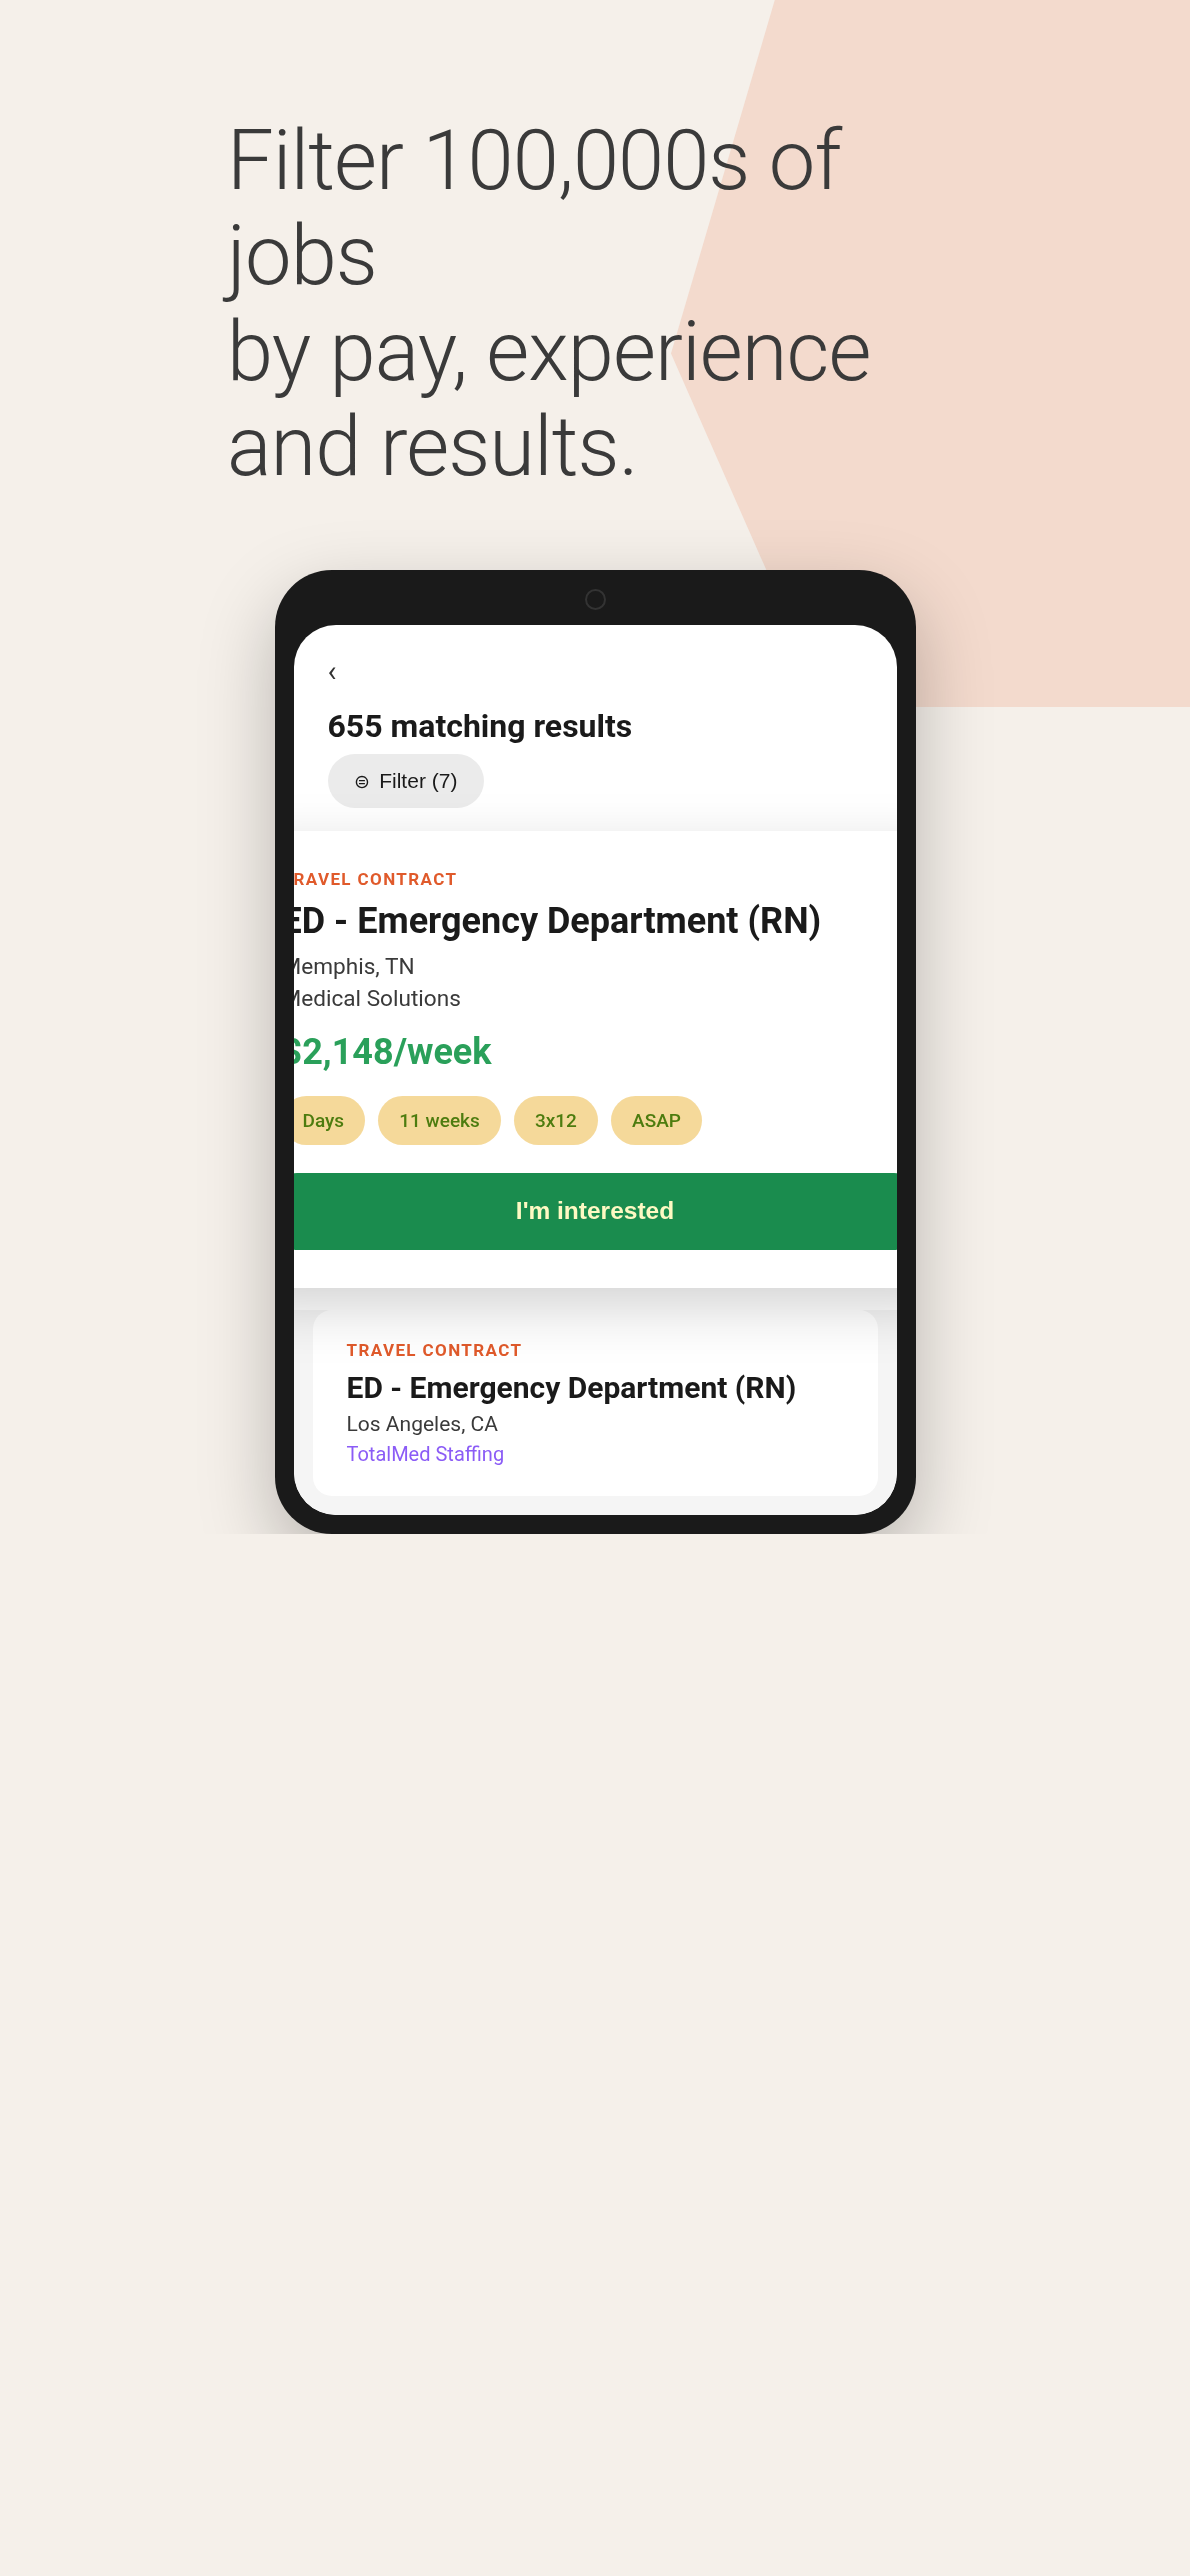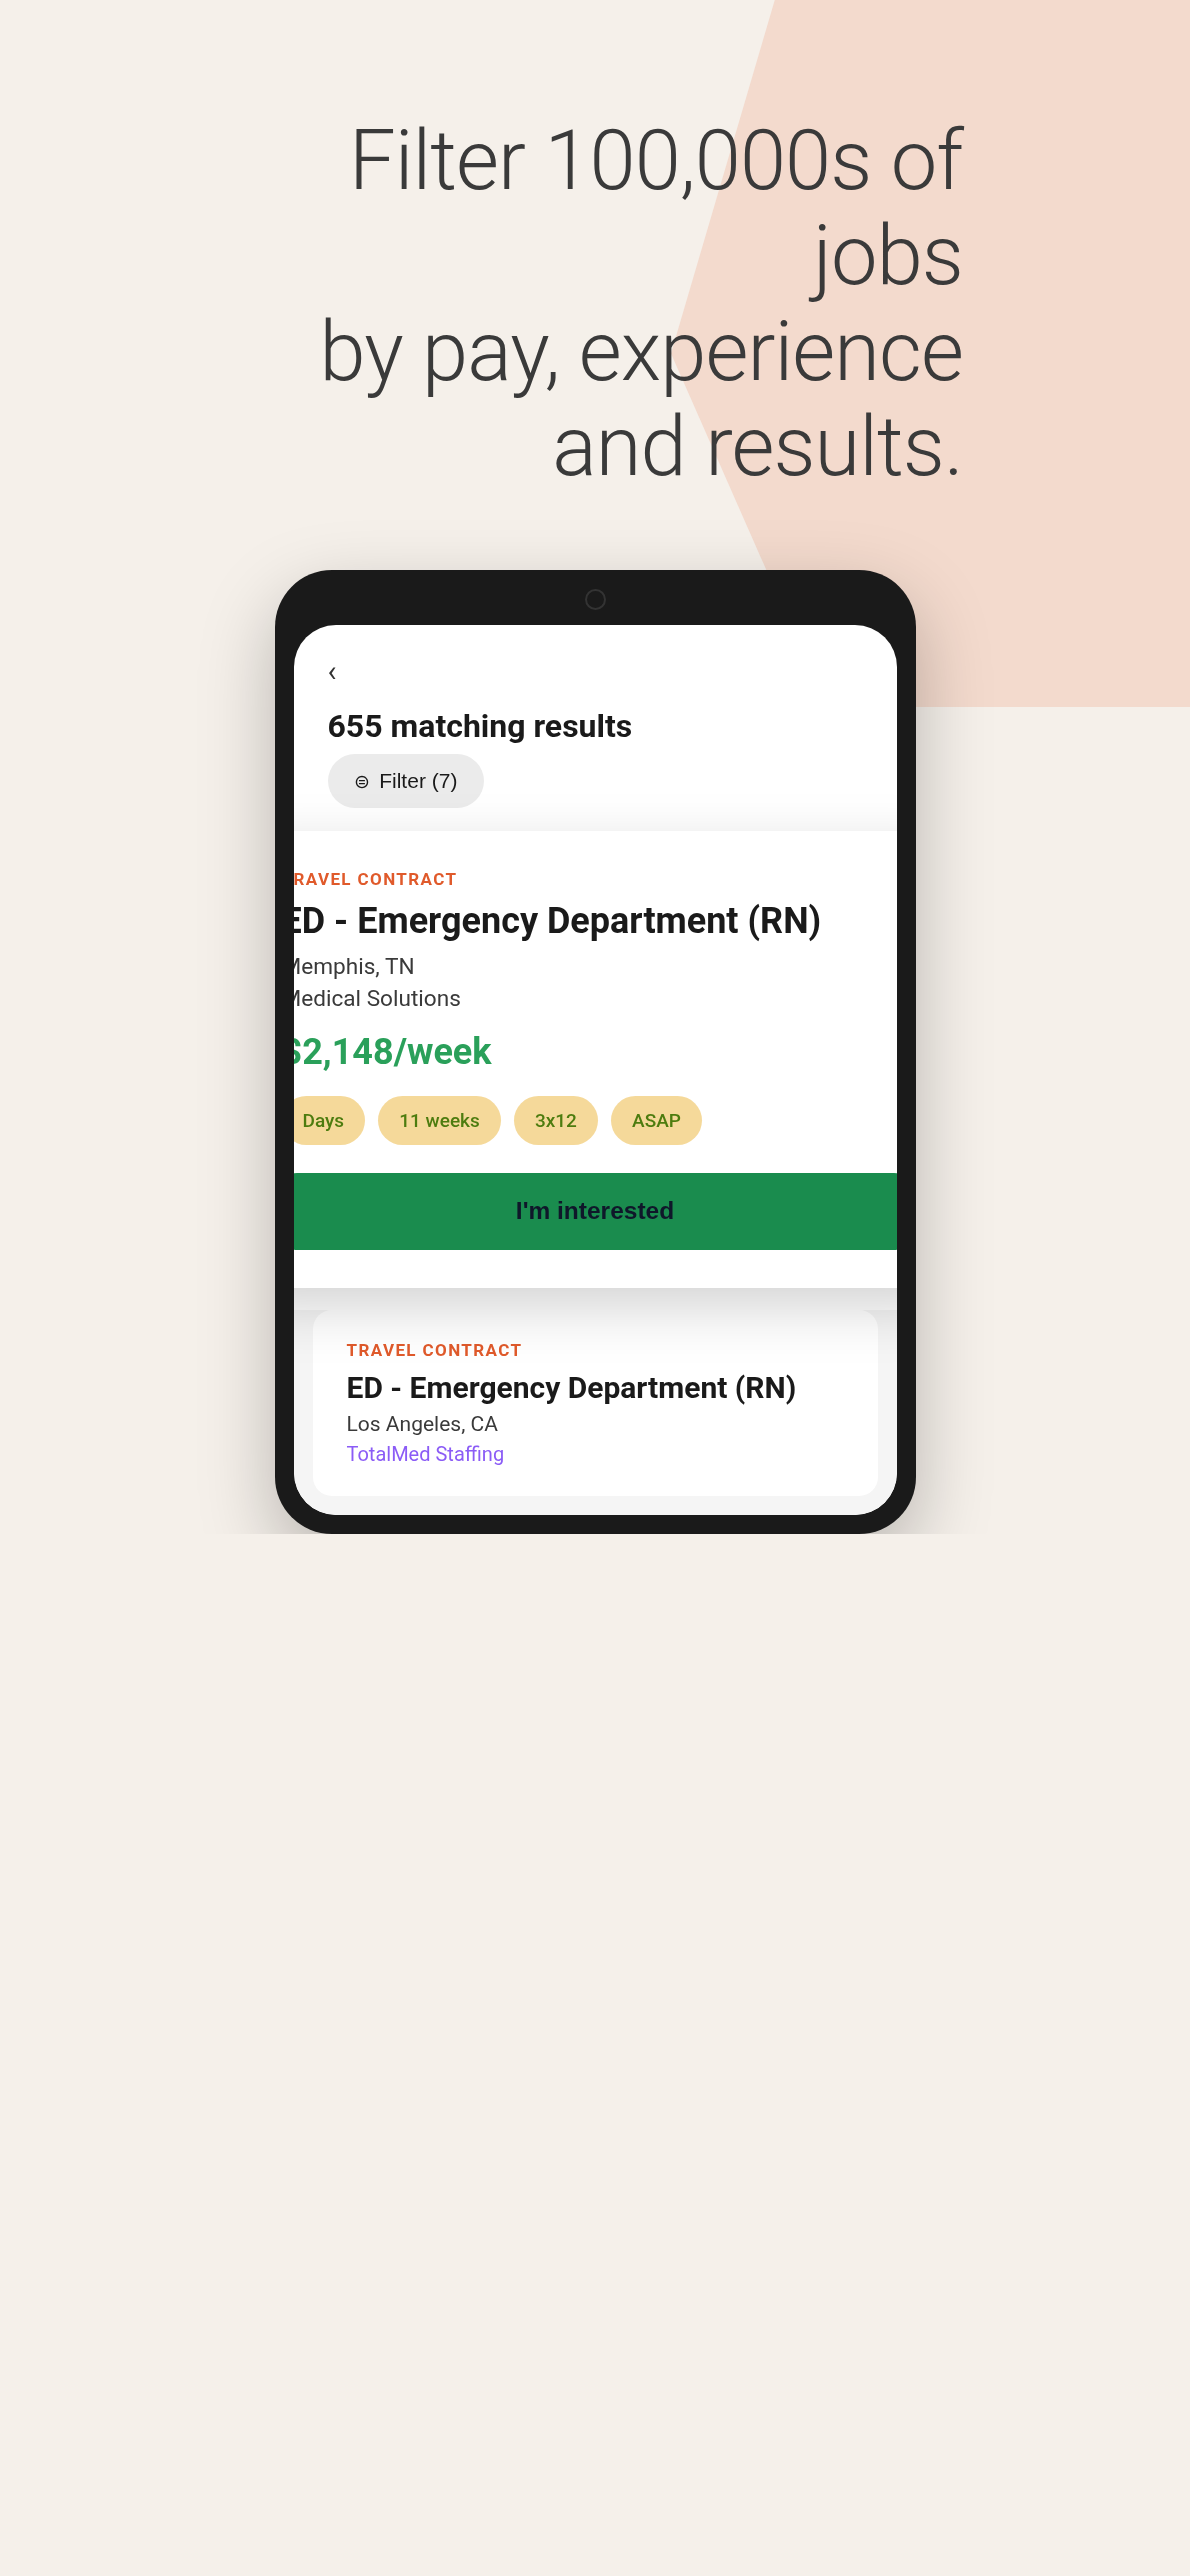--- a/index.html
+++ b/index.html
@@ -39,21 +39,21 @@
       opacity: 0.5;
       z-index: 0;
     }
 
     .hero-title {
       position: relative;
       z-index: 1;
       font-size: 83px;
       font-weight: 300;
       color: #3a3a3a;
-      text-align: right;
+      text-align: left;
       line-height: 1.15;
       max-width: 736px;
       letter-spacing: -0.9px;
     }
 
     .phone-container {
       position: relative;
       z-index: 2;
       margin-top: 75px;
       width: 641px;
@@ -214,21 +214,21 @@
       border-radius: 47px;
       font-size: 19px;
       font-weight: 500;
       color: #4d7c0f;
     }
 
     .interested-btn {
       width: 100%;
       padding: 24.5px;
       background-color: #1a8c4e;
-      color: #0f172a;
+      color: #fef9c3;
       border: none;
       border-radius: 15px;
       font-size: 24.5px;
       font-weight: 600;
       cursor: pointer;
       text-align: center;
     }
 
     
     .phone-bottom-section {

